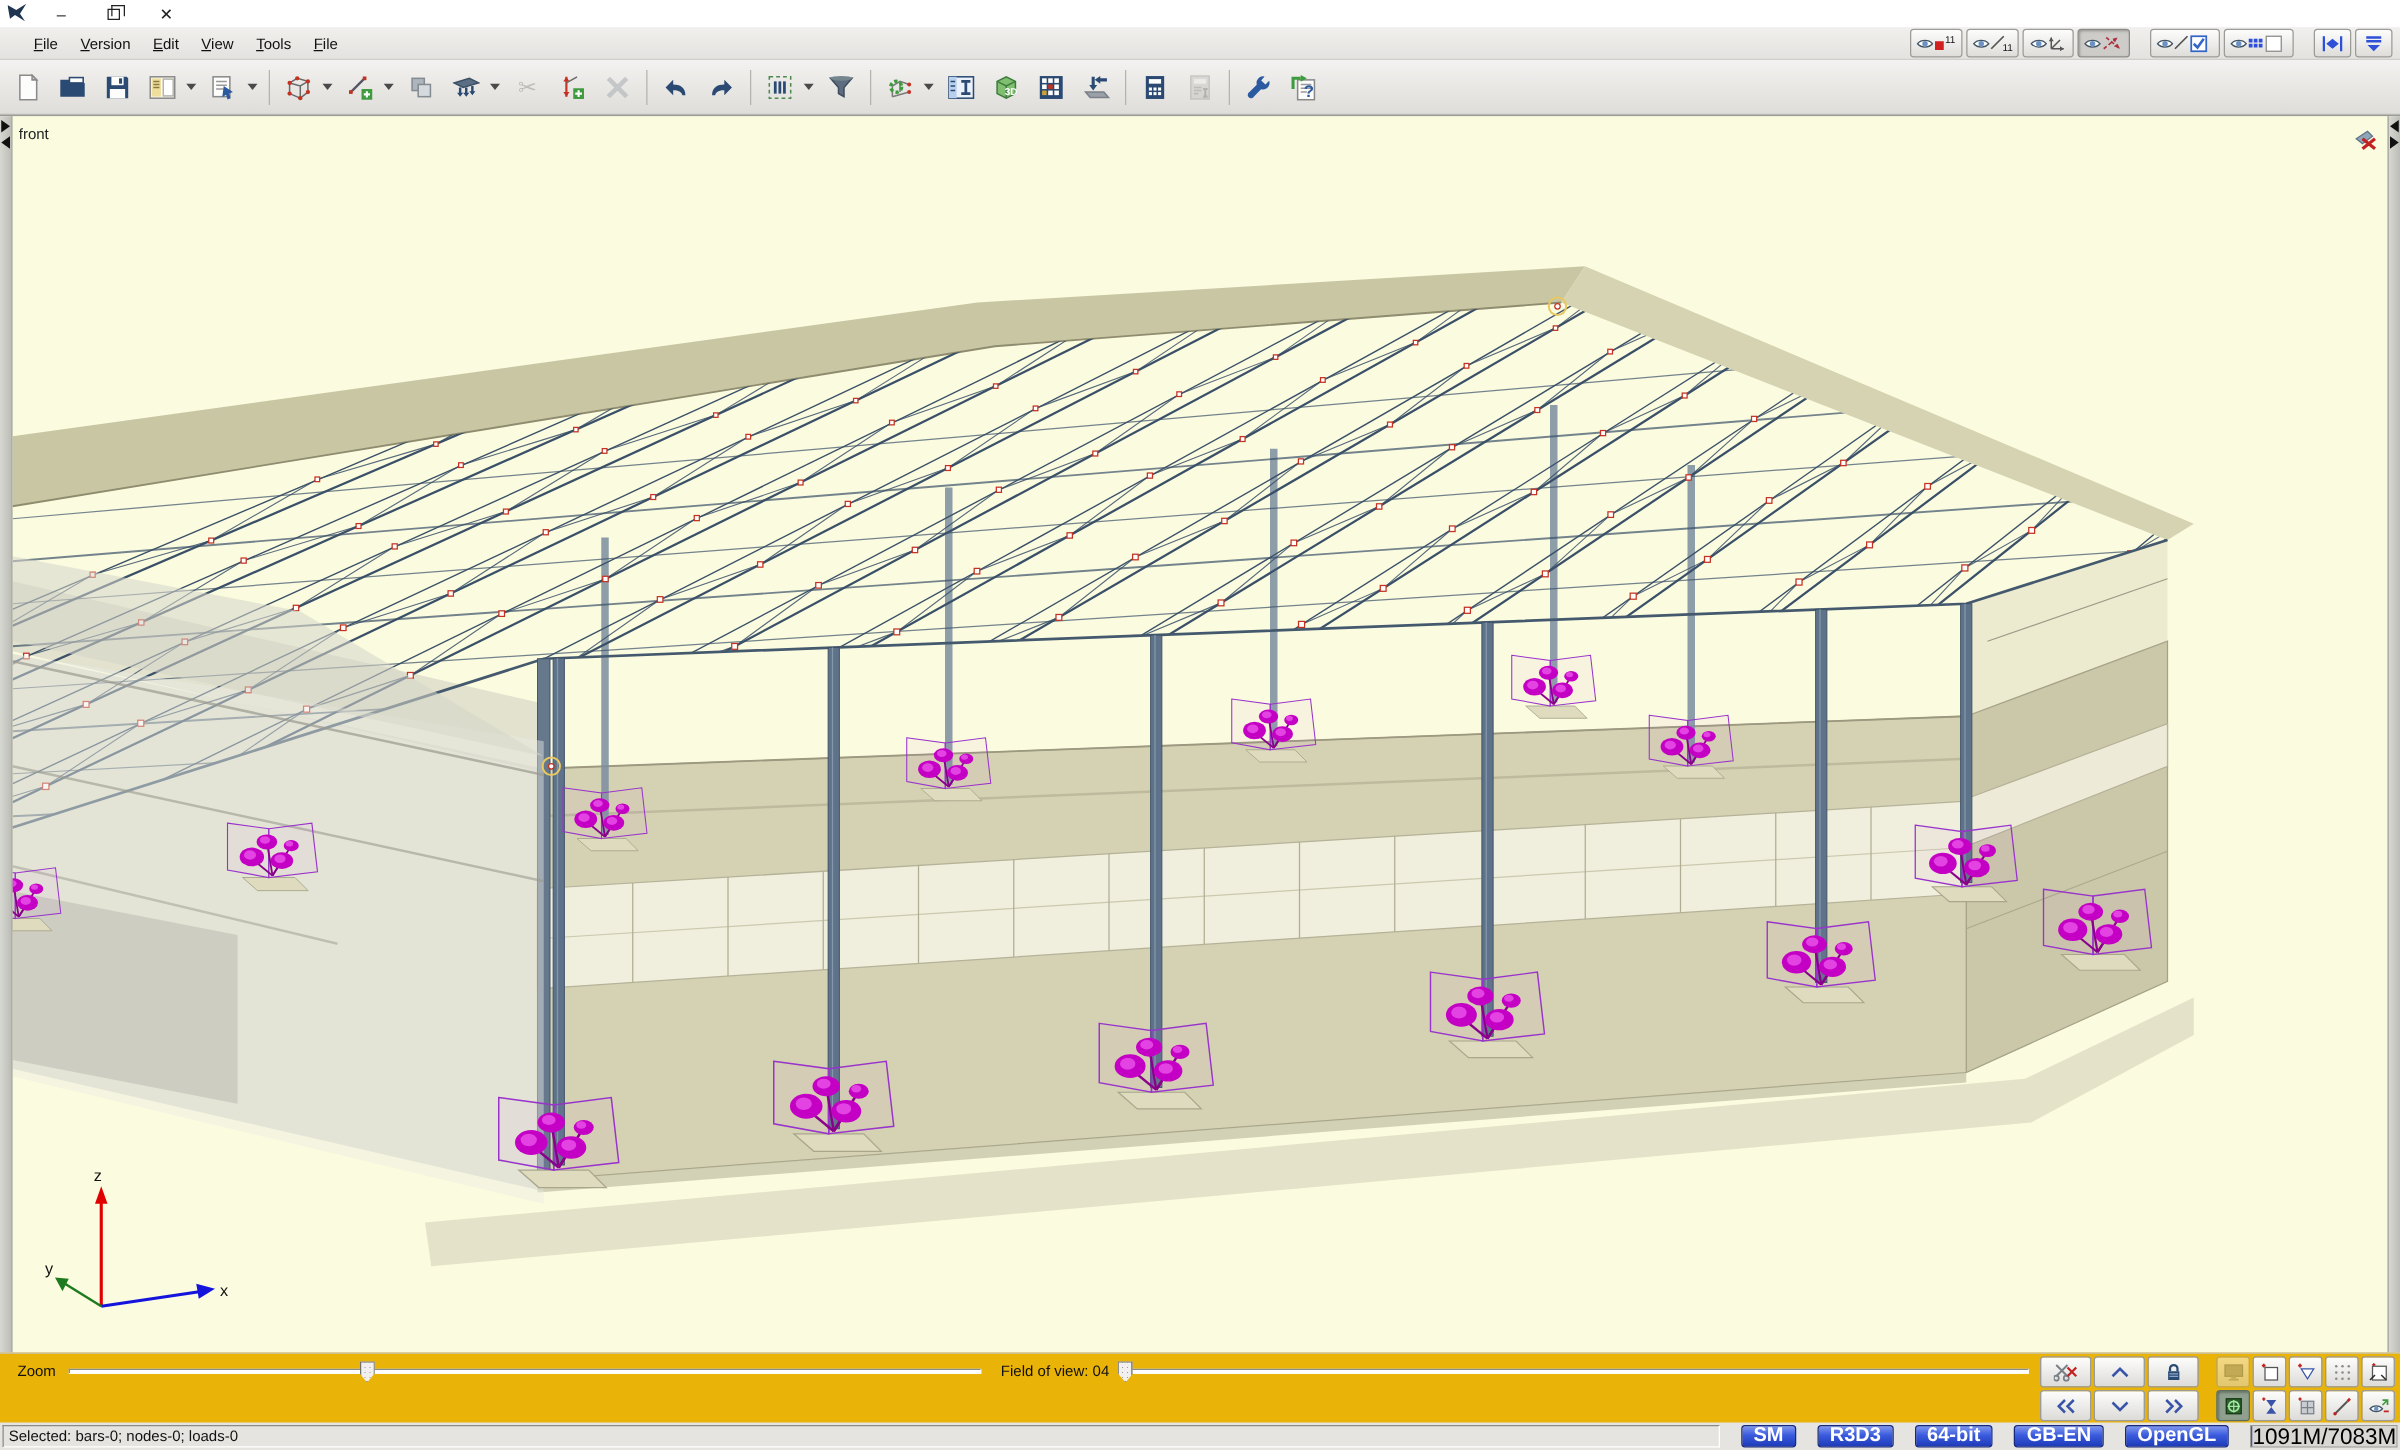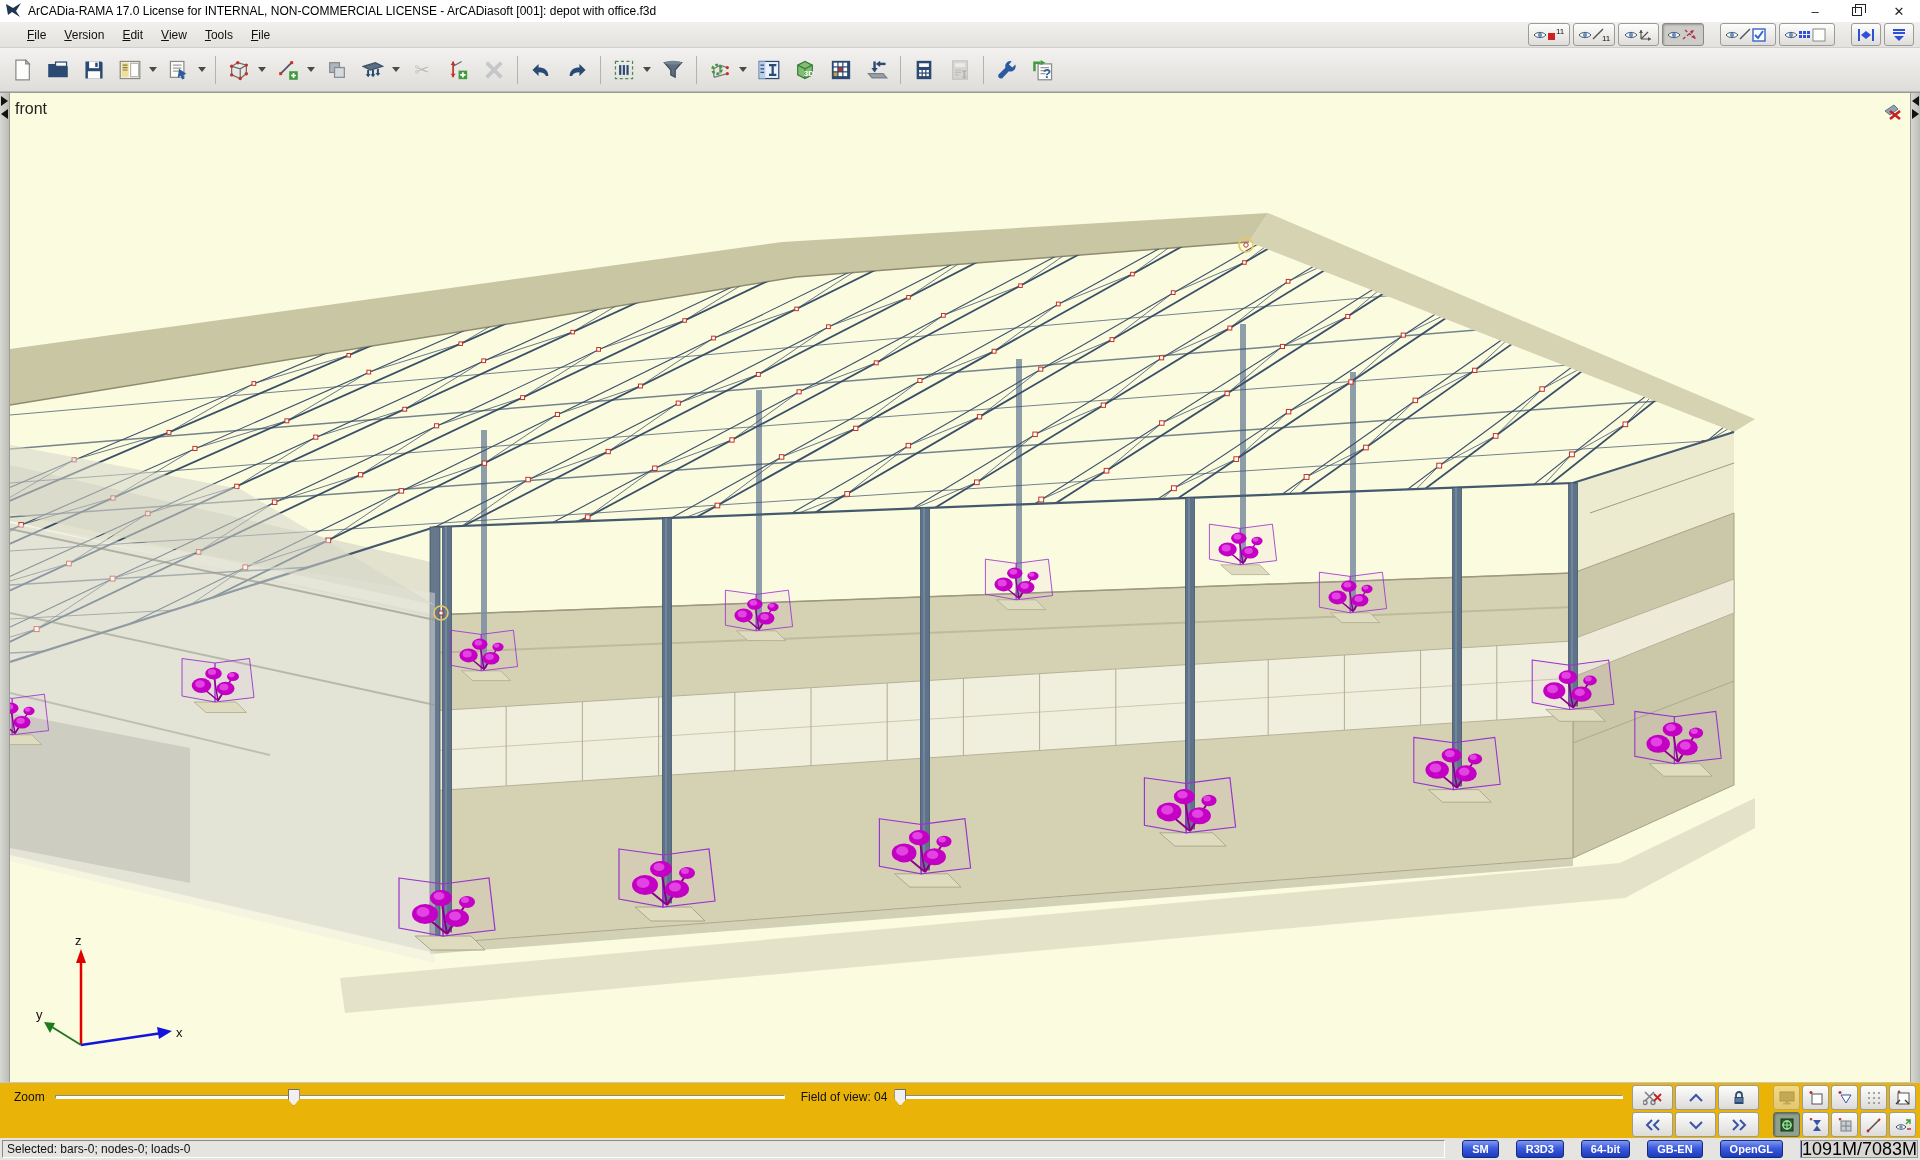--- a/index.html
+++ b/index.html
@@ -44,21 +44,21 @@
   
   .viewport { position:relative; height:990px; background:#FBFBDF; border-top:1px solid #9a9a96; }
   .vstrip { position:absolute; top:0; bottom:0; width:10px;
     background:linear-gradient(90deg,#D8D8D2,#BDBDB7); }
   .vstrip.left { left:0; border-right:1px solid #9a9a96; }
   .vstrip.right { right:0; border-left:1px solid #9a9a96; }
   .tri { width:0; height:0; margin:3px auto; }
   .tri.r { border-top:5px solid transparent; border-bottom:5px solid transparent; border-left:7px solid #111; }
   .tri.l { border-top:5px solid transparent; border-bottom:5px solid transparent; border-right:7px solid #111; }
   #scene { position:absolute; left:10px; top:0; }
-  .view-label { position:absolute; left:15px; top:7px; font-size:16px; color:#222; }
+  .view-label { position:absolute; left:15px; top:7px; font-size:12px; color:#222; }
   .vp-flag { position:absolute; right:16px; top:10px; }
 
   
   .bottombar { position:relative; height:56px; background:#eab308; border-top:1px solid #C6C5C1; }
   .sliders { position:absolute; left:0; top:0; height:28px; display:flex; align-items:center; font-size:12px; color:#111; }
   .slider-track { height:4px; background:#FFFFFF; border:1px solid; border-color:#8A8A86 #FFFFFF #FFFFFF #8A8A86; position:relative; }
   .thumb { position:absolute; top:-7px; width:12px; height:17px; background:#F1F0EE;
     background-image:radial-gradient(#9a9a96 22%, transparent 25%); background-size:4px 4px; background-position:1px 2px;
     border:1px solid #6F6F6B;
     clip-path:polygon(0 0,100% 0,100% 58%,50% 100%,0 58%); }
@@ -68,35 +68,34 @@
     display:flex; align-items:center; justify-content:center; }
   .nbtn.disabled { opacity:.5; }
   .nbtn.pressed { background:#8FA08F; border-color:#5E6E5E; box-shadow:inset 1px 1px 2px rgba(0,0,0,.35); }
   .spacer { border:none; background:transparent; }
 
   
   .statusbar { height:22px; background:#E6E4E1; display:flex; align-items:center; padding:1px 2px; gap:17px; }
   .status-field { flex:1; height:18px; border:1px solid; border-color:#8A8A86 #FFF #FFF #8A8A86;
     font-size:12px; color:#111; padding:1px 4px; white-space:nowrap; }
   .badge { height:18px; padding:1px 9px; border-radius:3px; border:1px solid #16297F; color:#fff;
-    font-size:11px; font-weight:bold; display:flex; align-items:center;
+    font-size:16px; font-weight:bold; display:flex; align-items:center;
     background:linear-gradient(#8197EE 0%,#3A5BDE 45%,#1E3BB8 100%); }
   .mem { height:18px; width:118px; border:1px solid #9a9a96; display:flex; }
   .mem .block { width:15px; background:#1B2F8A; }
   .mem .val { flex:1; background:#D9D7D3; color:#000; font-size:18px; display:flex;
     align-items:center; justify-content:center; }
 </style>
 </head>
 <body>
 
 <div class="titlebar">
   <svg class="app-icon" viewBox="0 0 16 16">
     <path d="M0,1 L7,5 L15,0 L10,8 L14,14 L6,9 L2,12 Z" fill="#1F3550"></path>
   </svg>
-  <span class="title">ArCADia-RAMA 17.0 License for INTERNAL, NON-COMMERCIAL LICENSE - ArCADiasoft [001]: depot with office.f3d</span>
   <div class="win-controls">
     <div class="win-btn">–</div>
     <div class="win-btn">
         <span class="restore-glyph"></span>
       </div>
     <div class="win-btn">✕</div>
   </div>
 </div>
 
 <div class="menurow">

